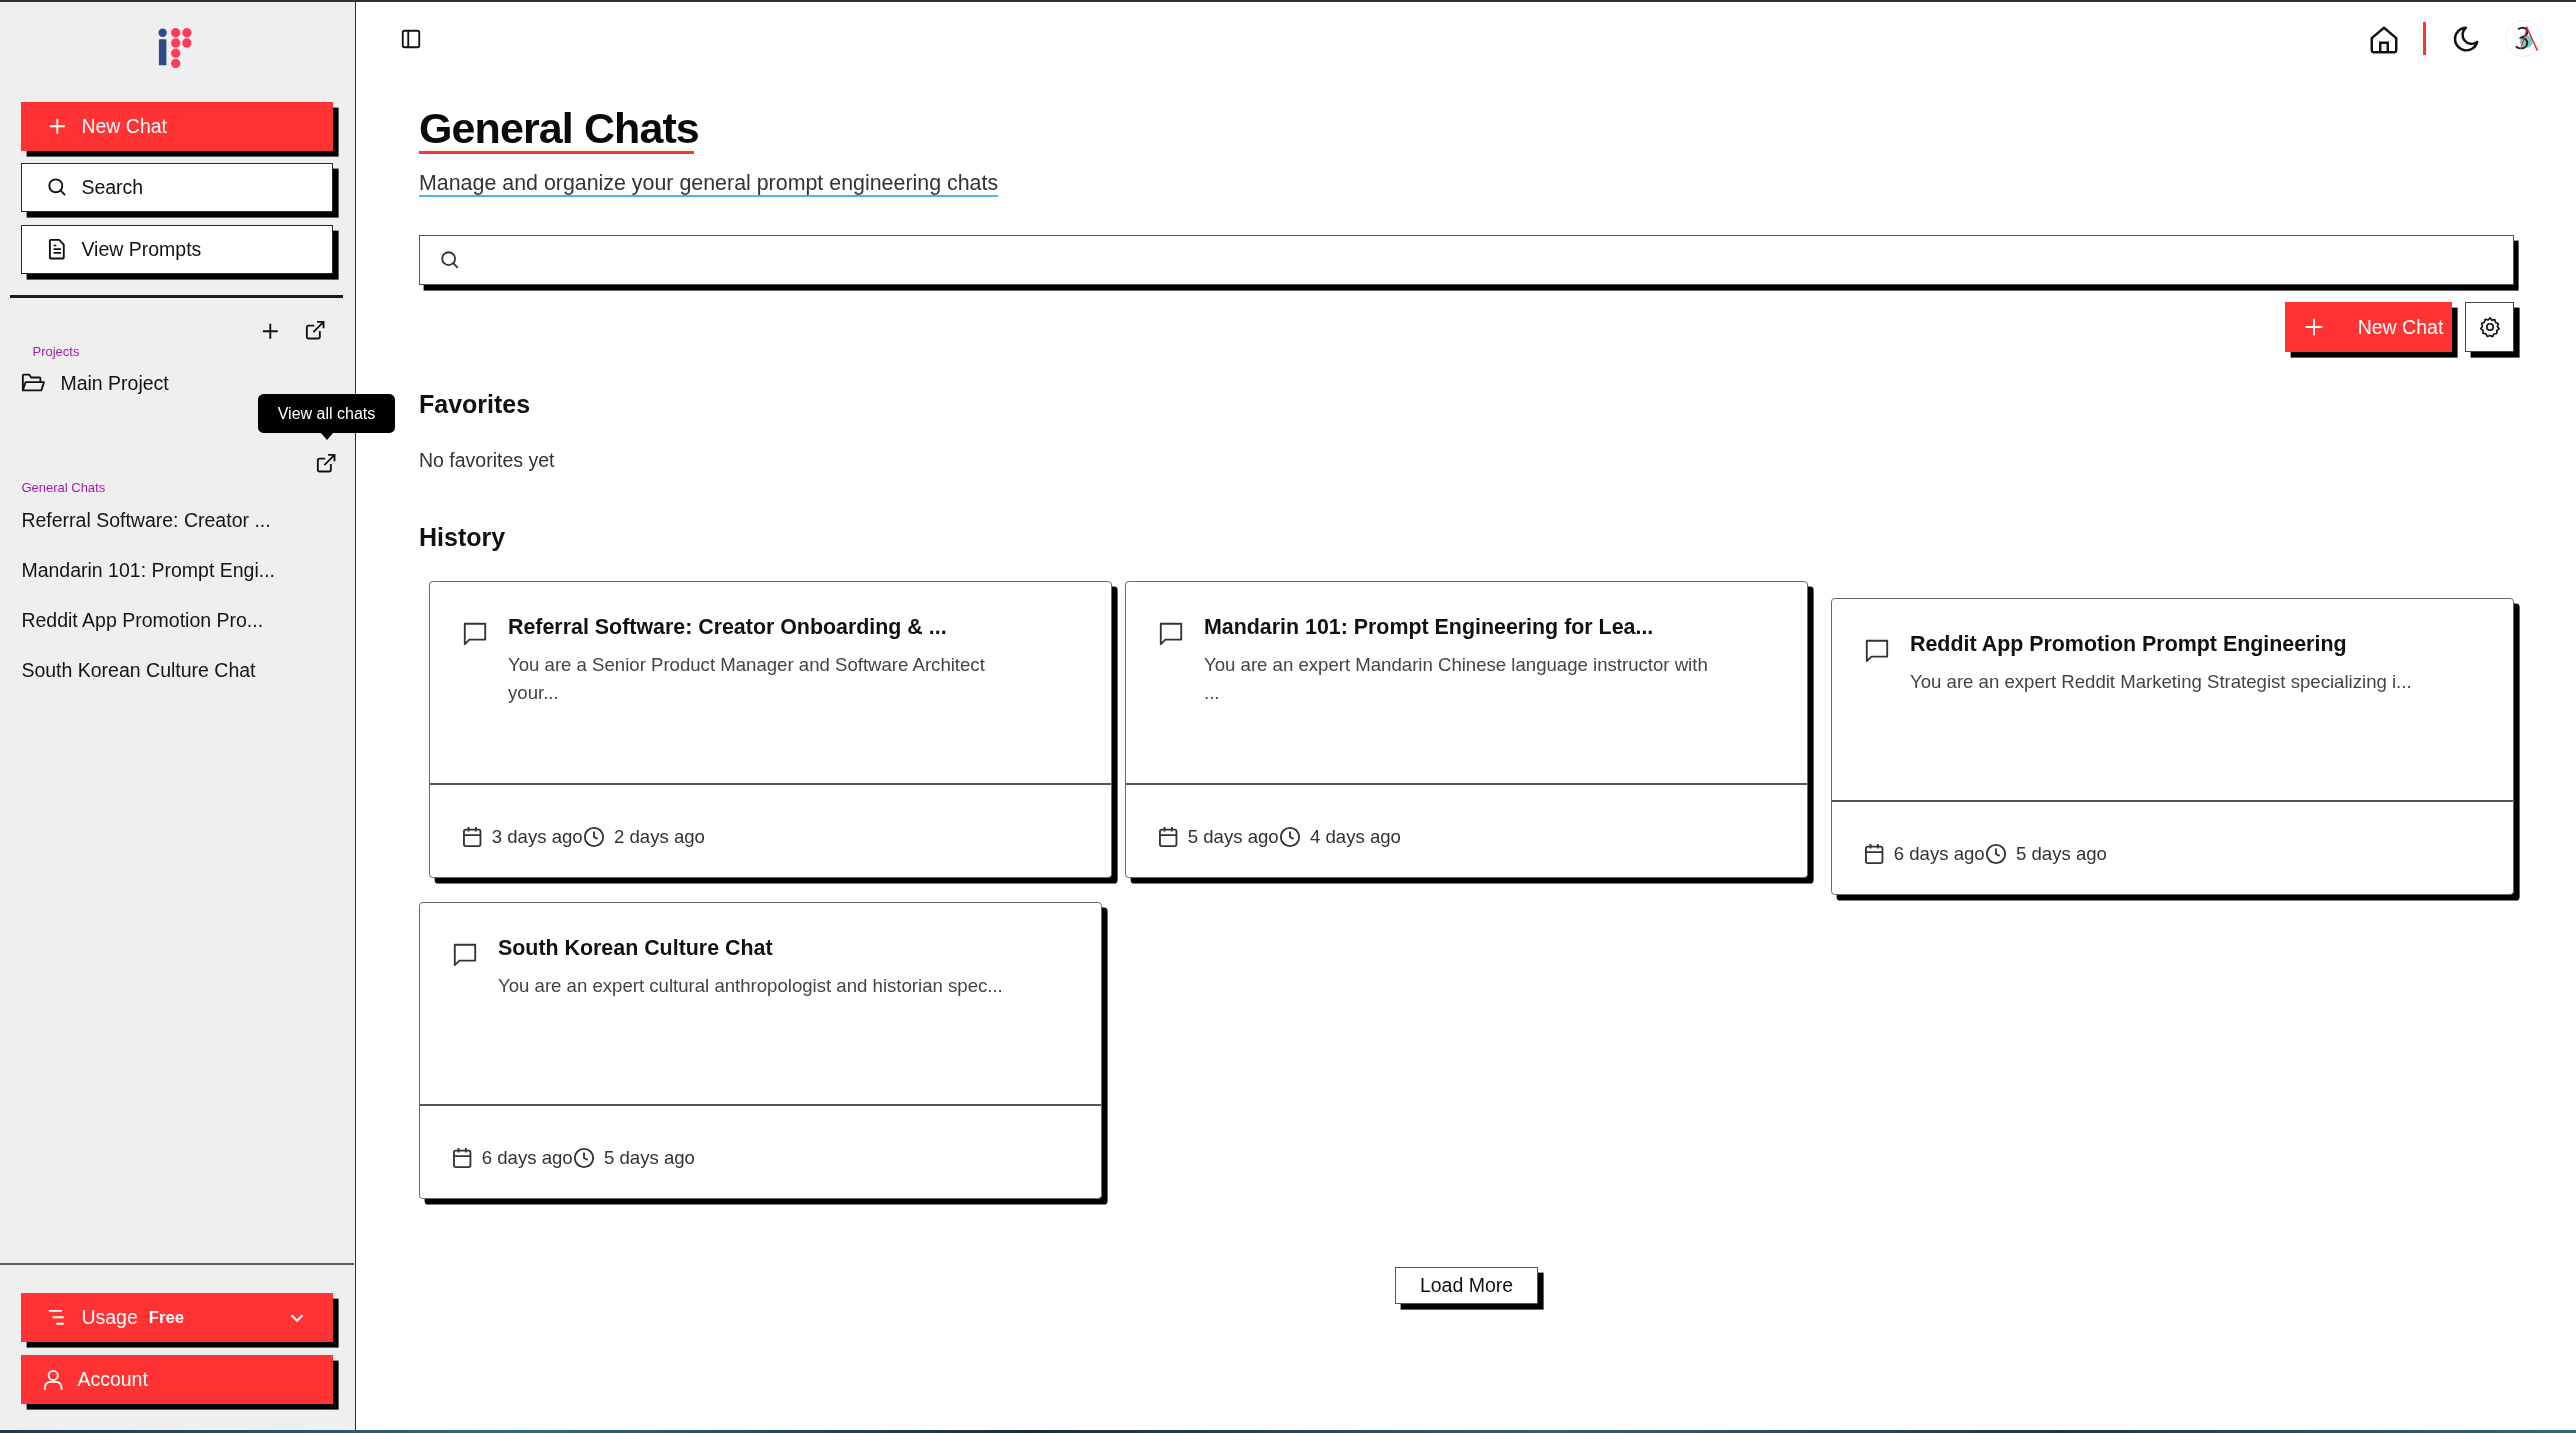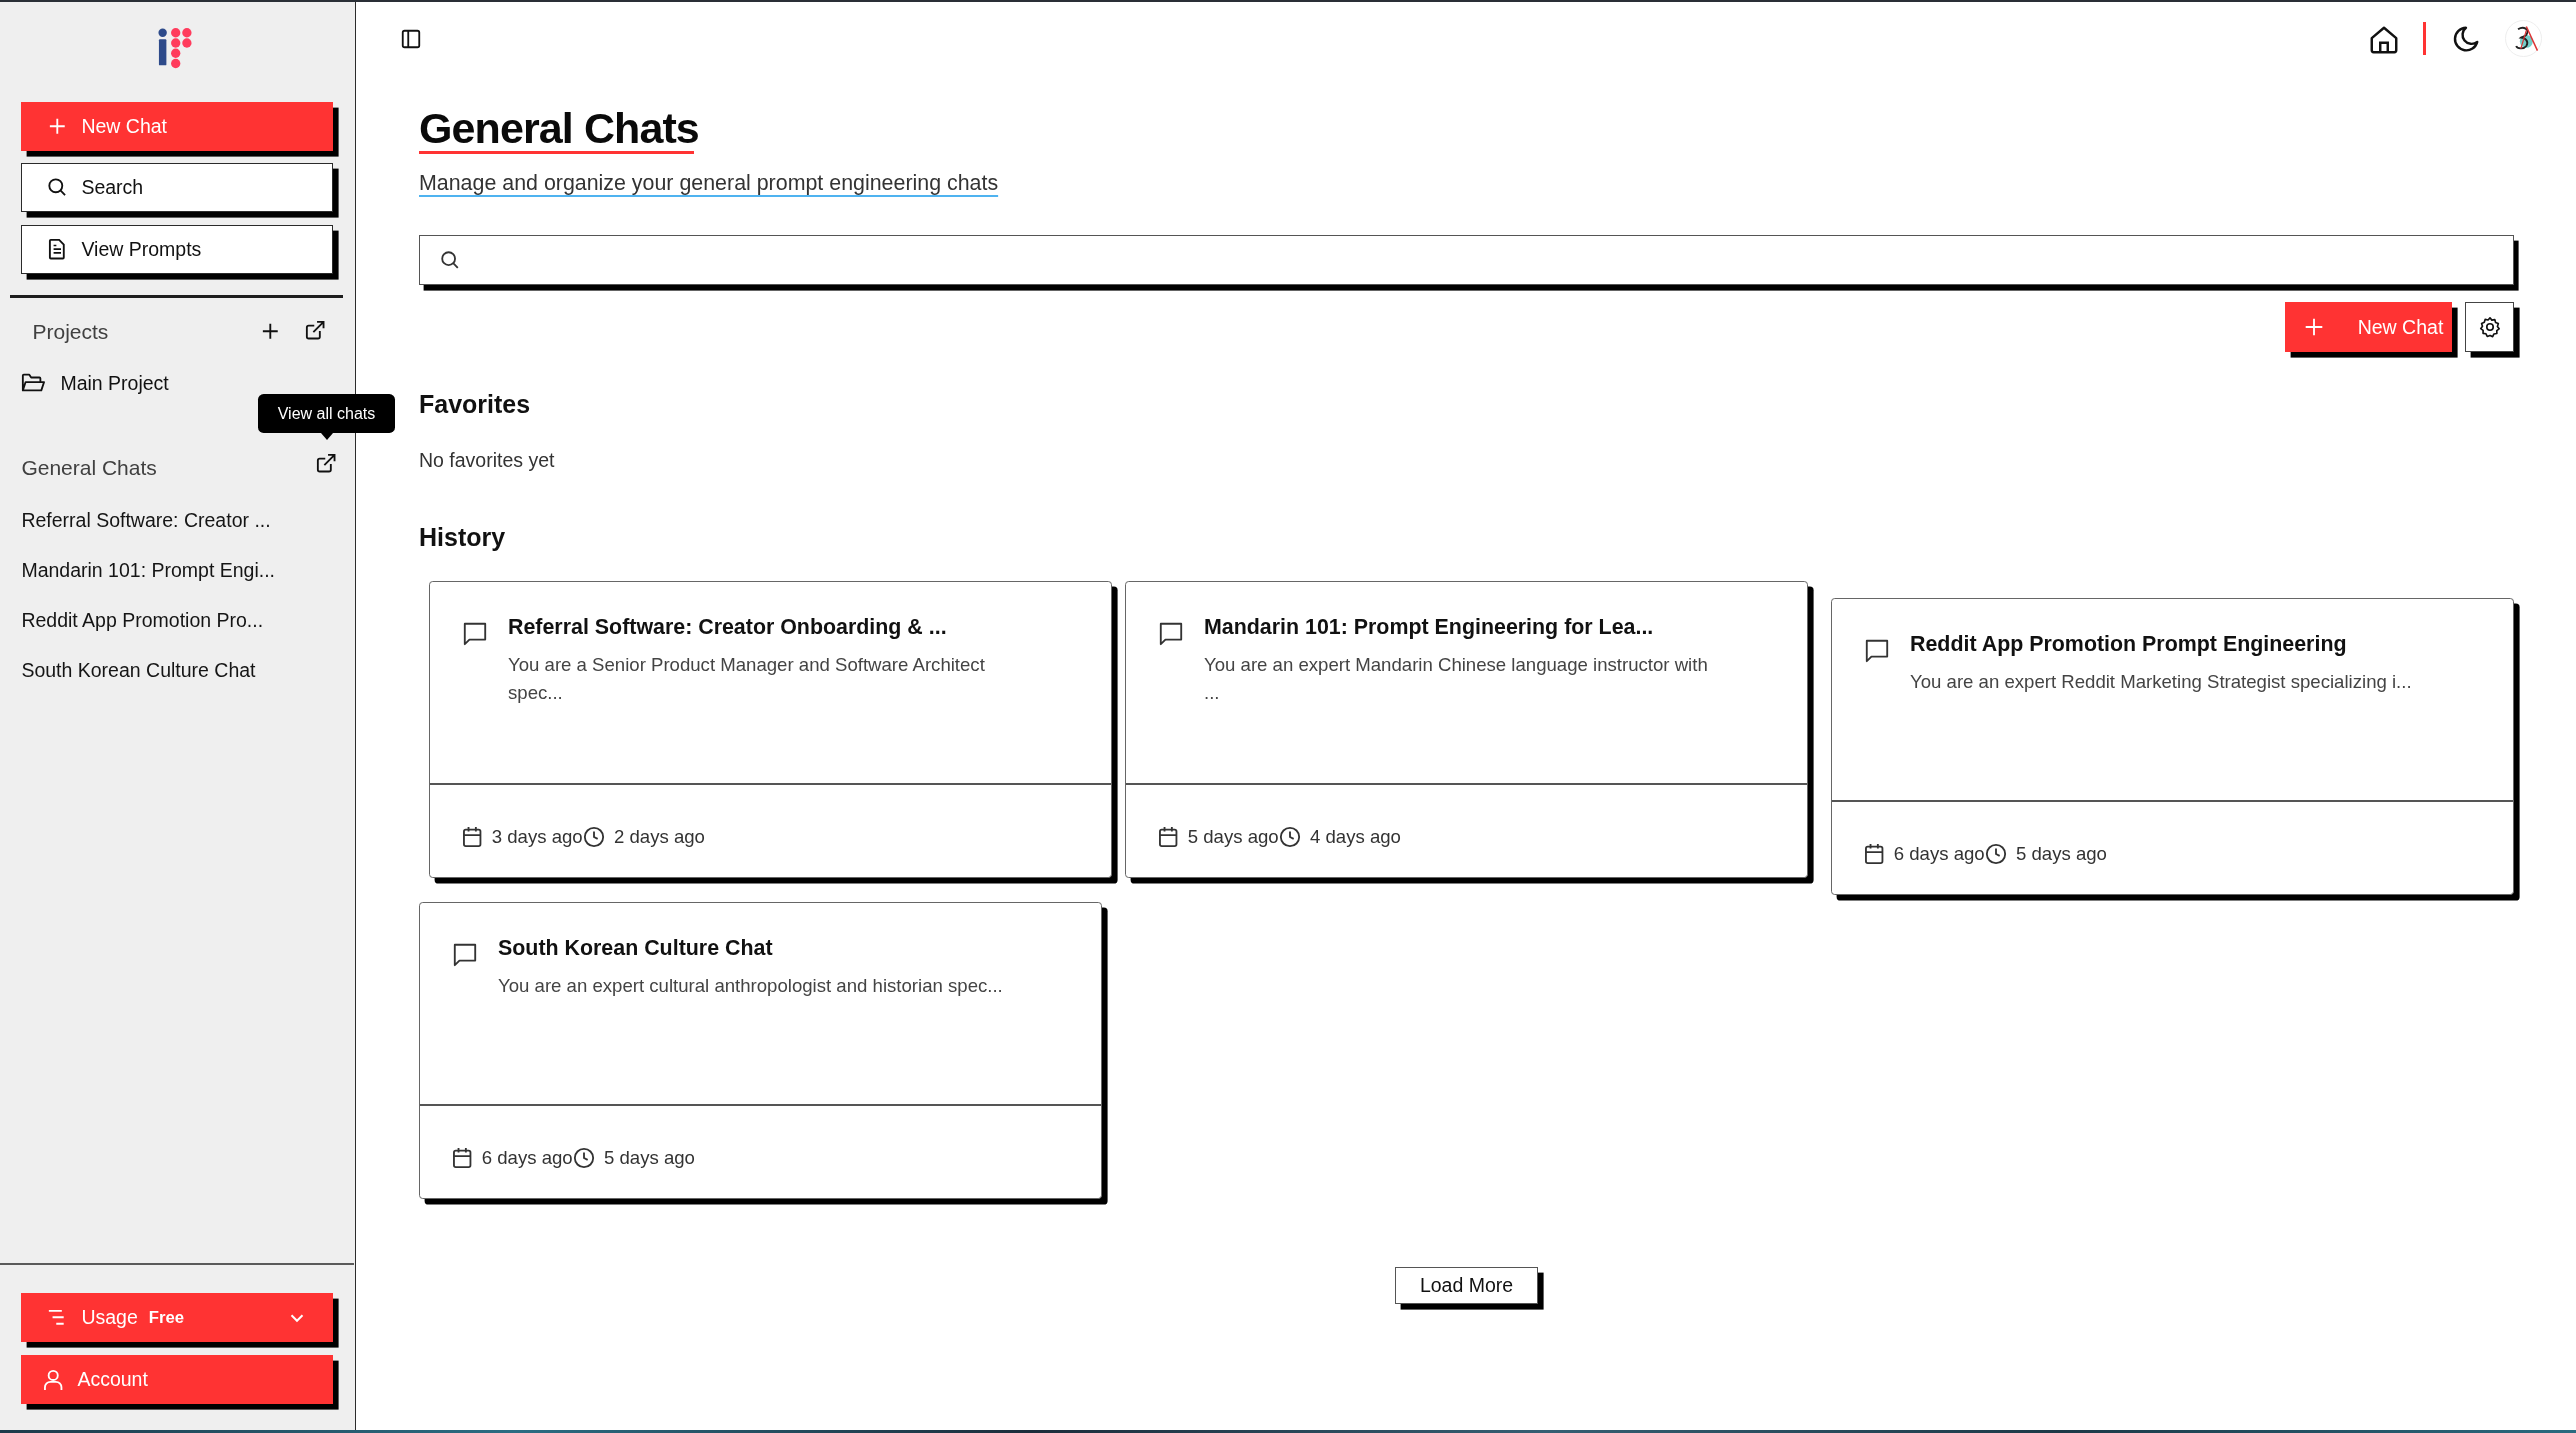--- a/index.html
+++ b/index.html
@@ -9,21 +9,21 @@
   .bottomline { position: absolute; left: 0; bottom: 0; width: 2576px; height: 3.7px; background: linear-gradient(90deg,#1d3a4a,#2b6d83 20%,#1b2d3b 40%,#355f73 60%,#1c3947 80%,#2a6a7f); z-index: 5; }
 
   
   .sidebar { position: absolute; left: 0; top: 0; width: 356px; height: 1434px; background: #efefef; border-right: 1.9px solid #2c2c2c; }
   .logo { position: absolute; left: 158px; top: 28px; width: 41px; height: 43px; }
   .sbtn { position: absolute; left: 21.4px; width: 312px; height: 49px; display: flex; align-items: center; padding-left: 24px; font-size: 19.5px; border: 1.9px solid #2a2a2a; box-shadow: 5.6px 5.6px 0 #000; cursor: pointer; }
   .sbtn.red { background: #ff3333; color: #fff; border-color: #ff3333; }
   .sbtn.white { background: #fff; color: #111; }
   .sbtn .ic { width: 22px; height: 22px; margin-right: 13px; display: inline-flex; align-items: center; justify-content: center; }
   .sdivider { position: absolute; left: 10.2px; top: 295px; width: 333px; height: 2.8px; background: #1d1d1d; }
-  .sec-label { position: absolute; font-size: 21px; color: #404040; }
+  .sec-label { position: absolute; font-size: 13px; color: #a21caf; margin-top: 24px; }
   .sec-icon { position: absolute; width: 24px; height: 24px; display: flex; align-items: center; justify-content: center; cursor: pointer; }
   .proj { position: absolute; left: 21.4px; top: 371px; display: flex; align-items: center; font-size: 19.5px; color: #111; cursor: pointer; }
   .proj .ic { width: 24px; height: 24px; margin-right: 15px; }
   .chat-item { position: absolute; left: 21.4px; font-size: 19.5px; color: #151515; cursor: pointer; white-space: nowrap; }
   .tooltip { position: absolute; left: 258px; top: 394px; width: 137px; height: 39px; background: #000; color: #fff; font-size: 16px; border-radius: 5.6px; display: flex; align-items: center; justify-content: center; z-index: 10; }
   .tooltip::after { content: ""; position: absolute; left: 63px; bottom: -6.5px; border-left: 6.5px solid transparent; border-right: 6.5px solid transparent; border-top: 7.4px solid #000; }
   .sbottom-line { position: absolute; left: 0; top: 1263px; width: 354px; height: 1.9px; background: #5a5a5a; }
   .usage-free { font-weight: bold; font-size: 16.7px; margin-left: 11px; }
   .chev { position: absolute; right: 24px; top: 13px; width: 22px; height: 22px; }
 
@@ -209,21 +209,21 @@
 
 <h2 class="h2" style="top:390px;">Favorites</h2>
 <p class="empty">No favorites yet</p>
 <h2 class="h2" style="top:523px;">History</h2>
 
 <div class="card" style="left:429px; top:581px;">
   <svg class="cic" viewBox="0 0 28 28">
       <path d="M3 3h22v17H8l-5 5z" fill="none" stroke="#333" stroke-width="2" stroke-linejoin="round"></path>
     </svg>
   <div class="ctitle">Referral Software: Creator Onboarding &amp; ...</div>
-  <div class="cdesc">You are a Senior Product Manager and Software Architect spec...</div>
+  <div class="cdesc">You are a Senior Product Manager and Software Architect your...</div>
   <div class="cdiv"></div>
   <div class="cfoot">
     <span class="meta">
         <svg width="20.4" height="22" viewBox="0 0 22 24">
           <rect x="2" y="4" width="18" height="18" rx="2" fill="none" stroke="#333" stroke-width="2"></rect>
           <path d="M2 10h18M7 1v5M15 1v5" stroke="#333" stroke-width="2"></path>
         </svg>
         <span>3 days ago</span>
       </span>
     <span class="meta">

